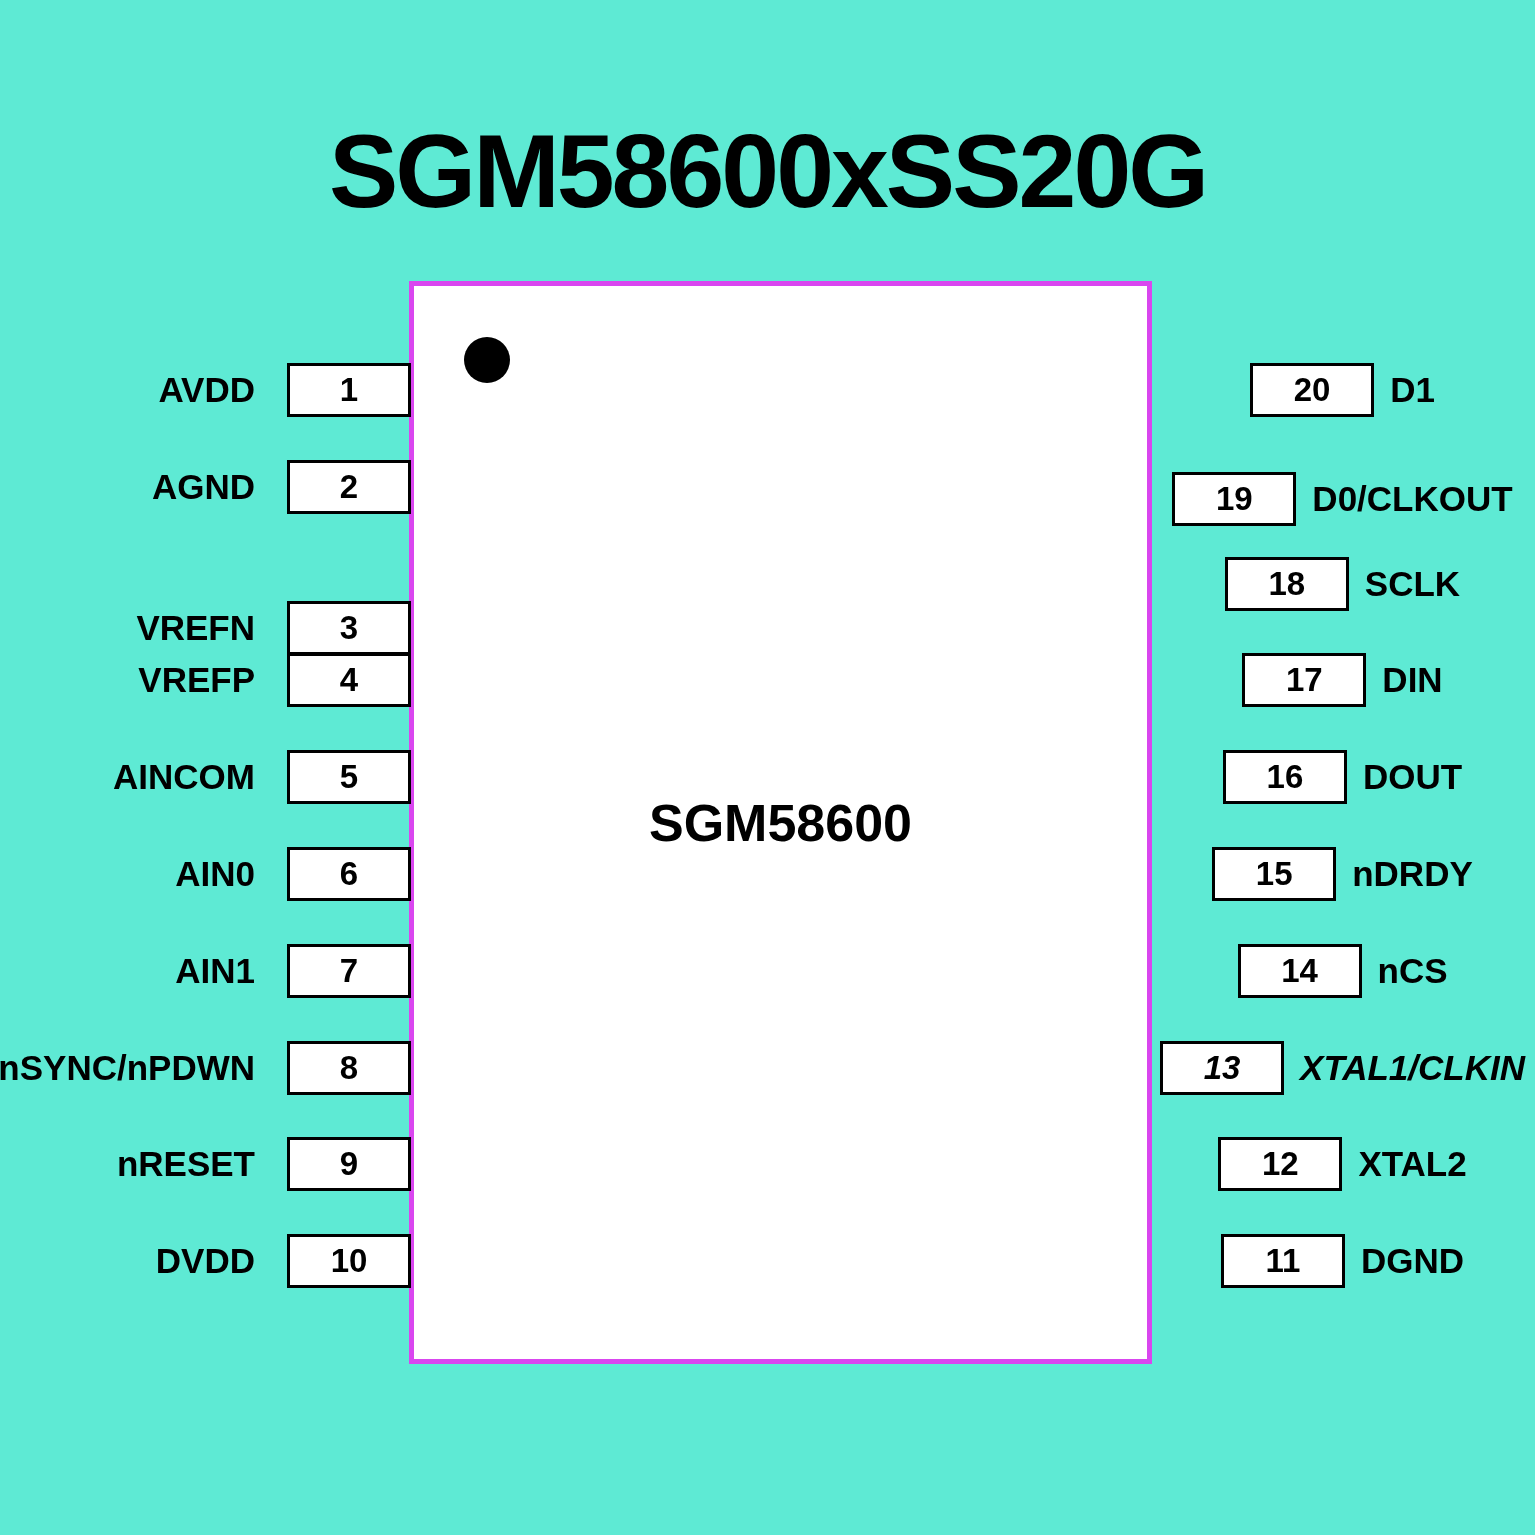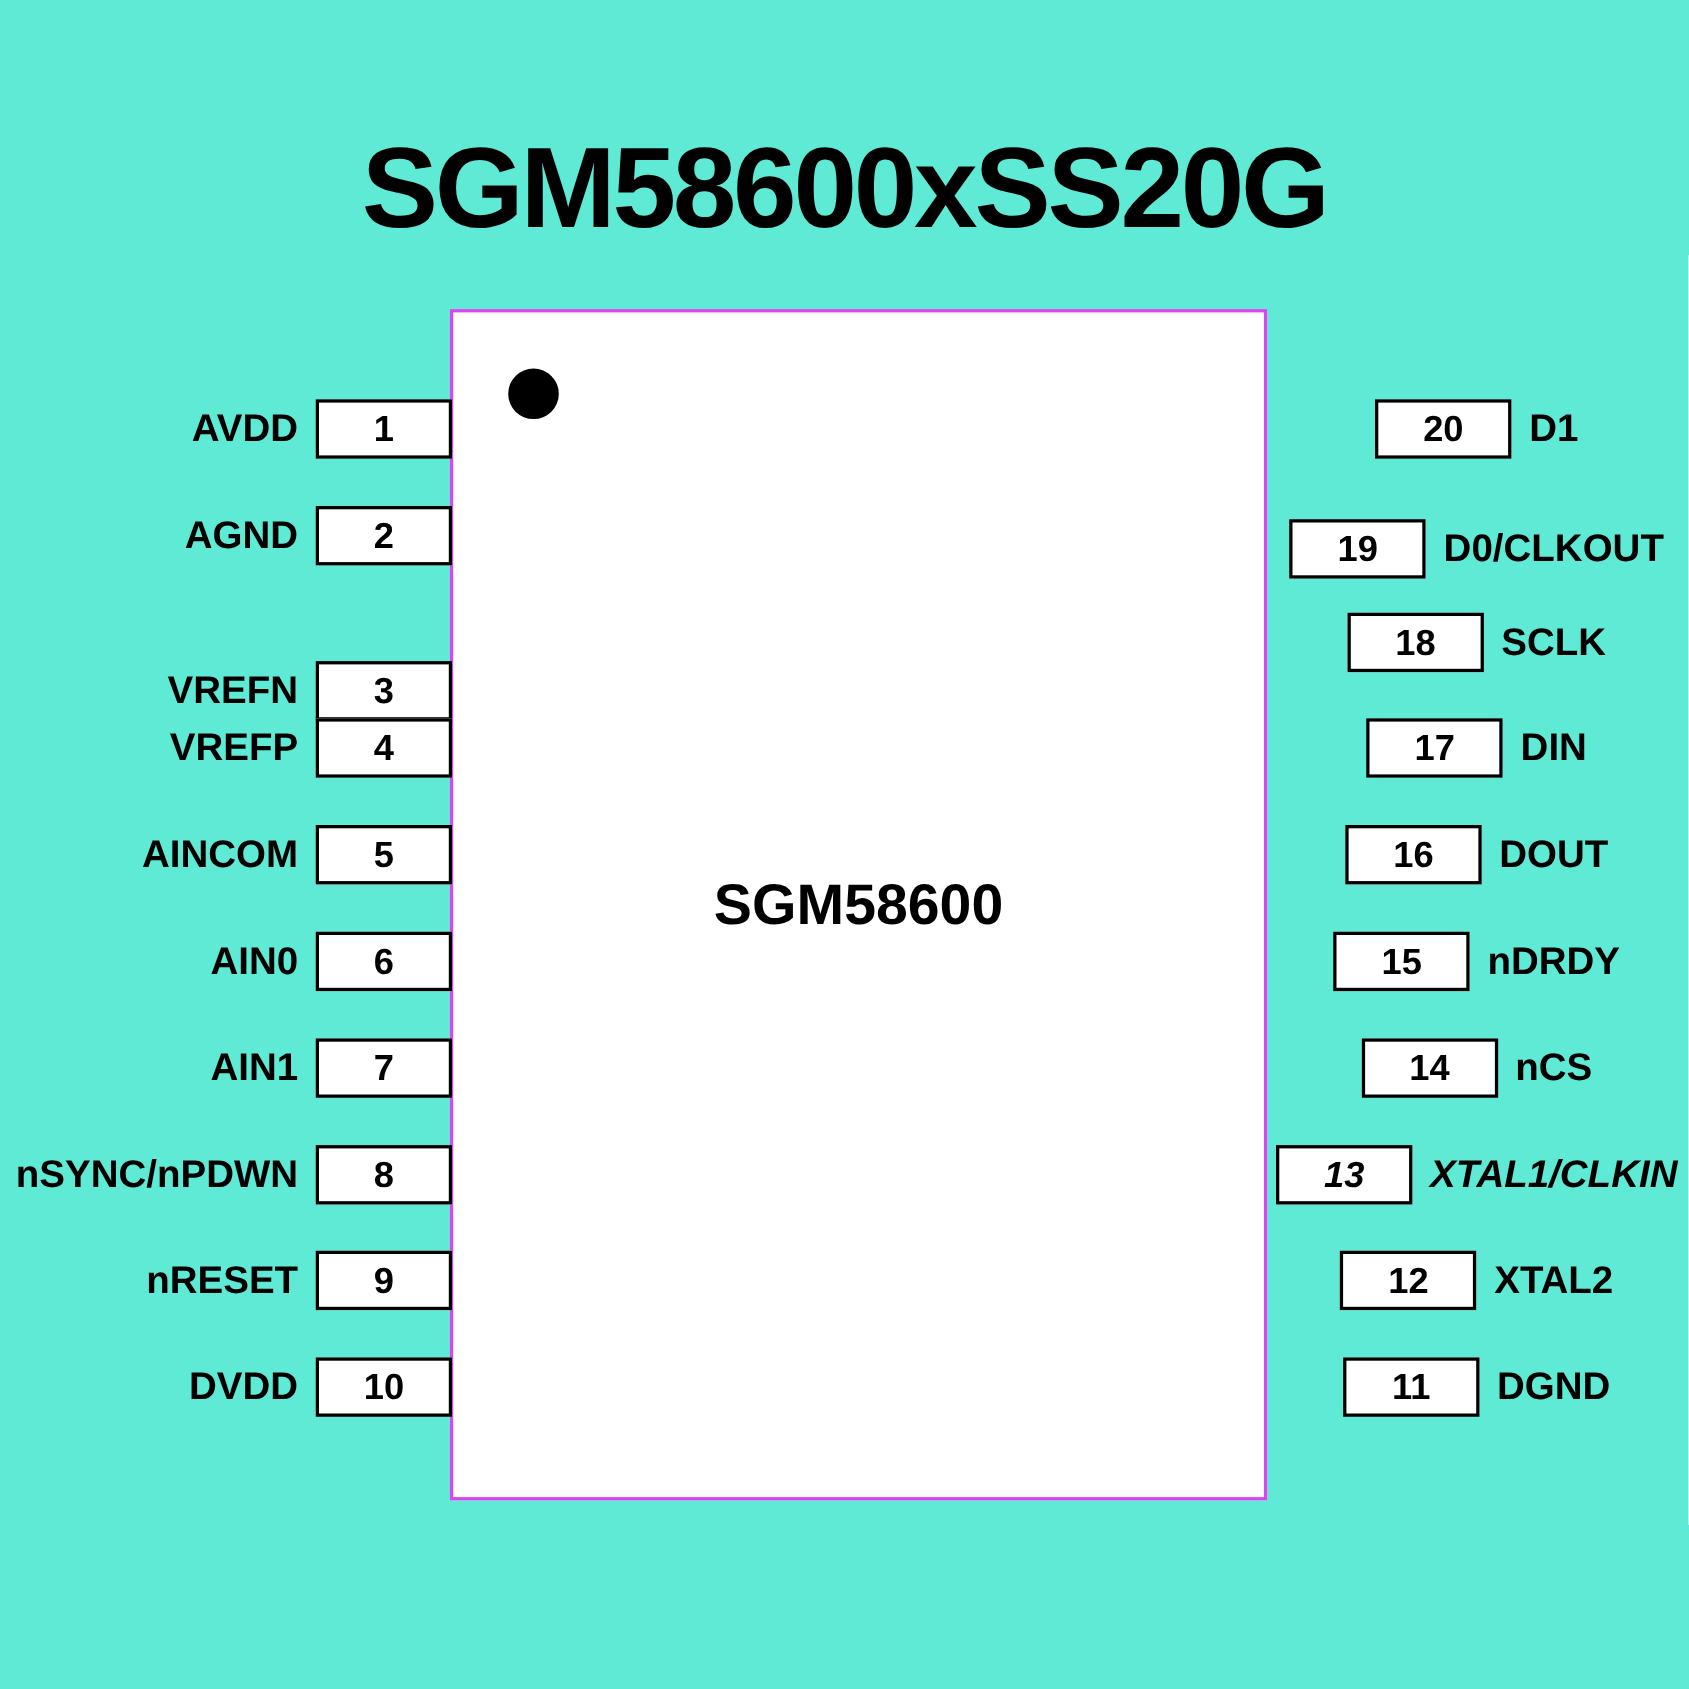--- a/index.html
+++ b/index.html
@@ -28,21 +28,21 @@
     letter-spacing: -3px;
     color: #000000;
     white-space: nowrap;
   }
   .chip-body {
     position: absolute;
     left: 409px;
     top: 281px;
     width: 743px;
     height: 1083px;
-    border: 3px solid #d946ef;
+    border: 5px solid #d946ef;
     background: #ffffff;
   }
   .pin1-dot {
     position: absolute;
     left: 50px;
     top: 51px;
     width: 46px;
     height: 46px;
     border-radius: 50%;
     background: #000000;
@@ -59,20 +59,21 @@
   .pin-row {
     position: absolute;
     height: 54px;
     display: flex;
     align-items: center;
   }
   .pin-row.left {
     left: 0;
     width: 411px;
     justify-content: flex-end;
+    gap: 16px;
   }
   .pin-row.right {
     left: 1150px;
     width: 385px;
     justify-content: center;
   }
   .pin-box {
     flex: 0 0 124px;
     width: 124px;
     height: 54px;

